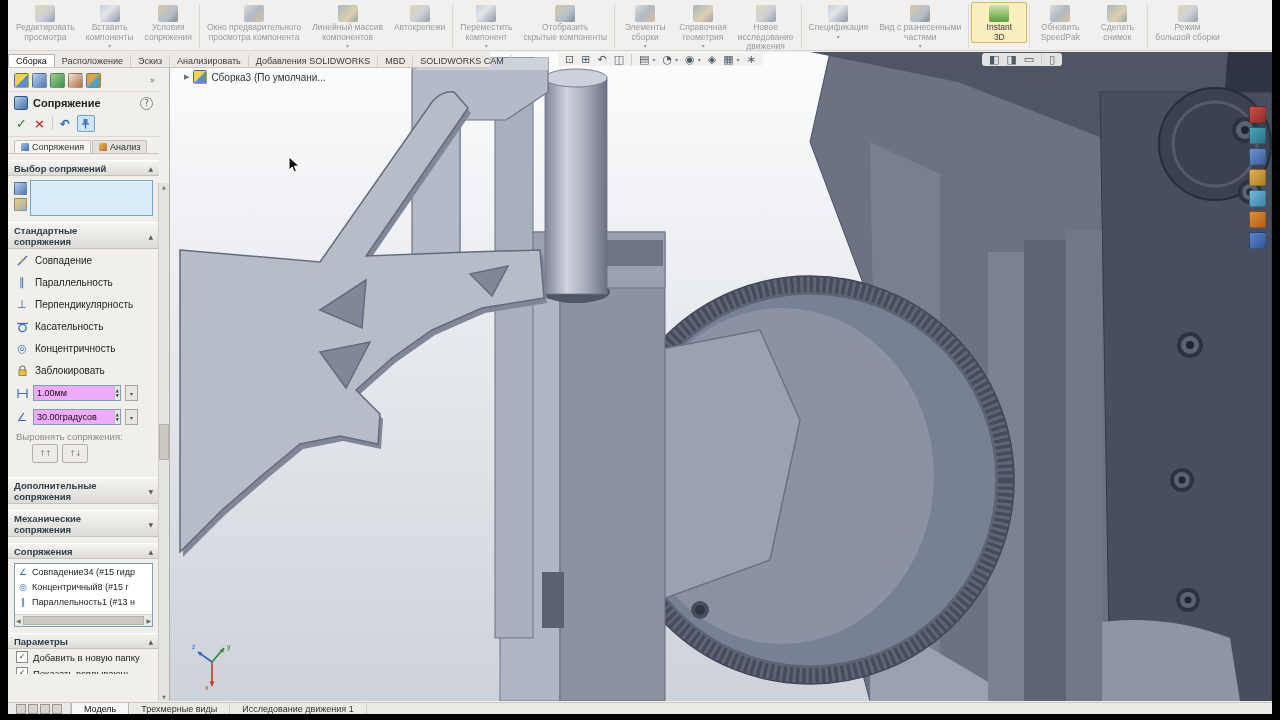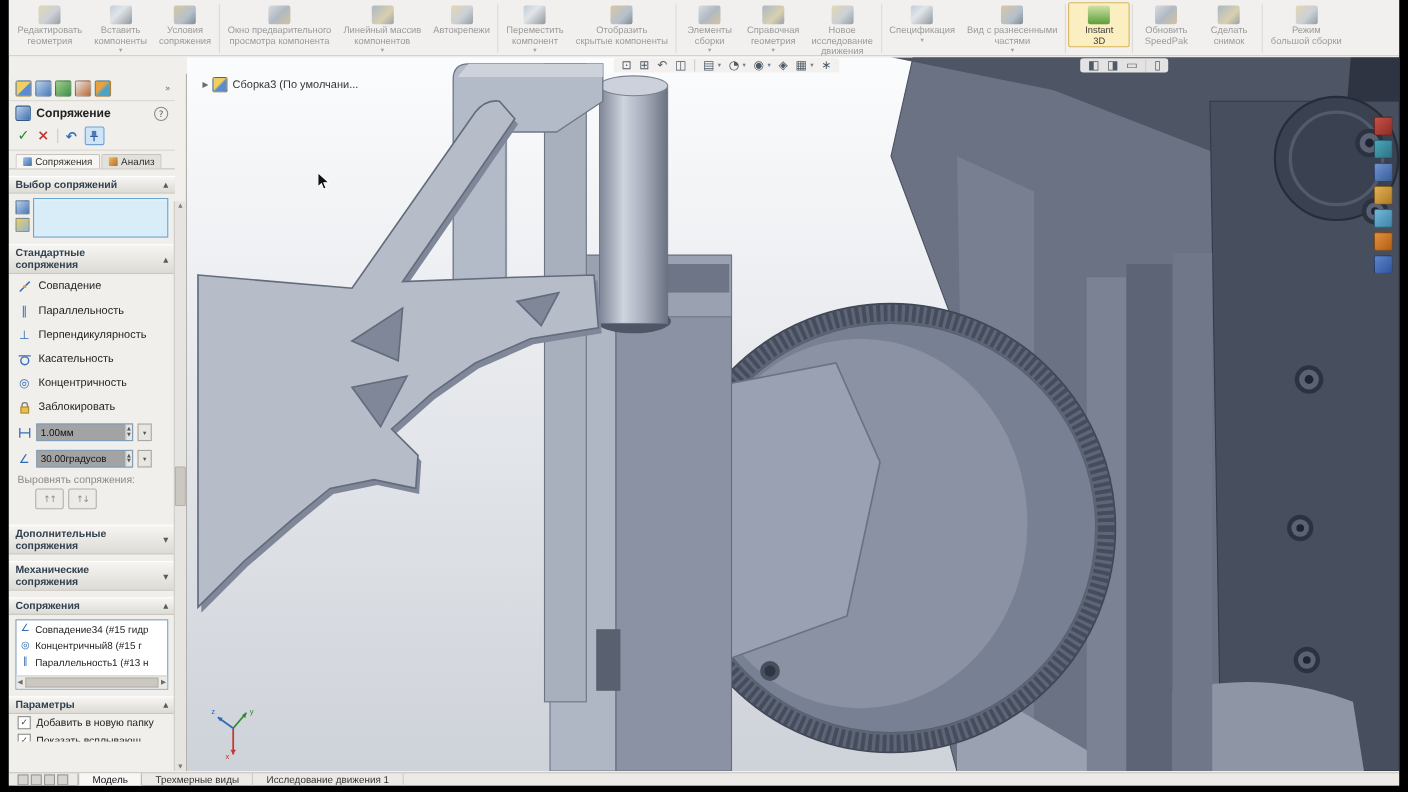--- a/index.html
+++ b/index.html
@@ -83,21 +83,21 @@
   .mini-ic{width:11px;height:11px;border-radius:1px;border:1px solid rgba(0,0,0,.25);}
   .sa{background:linear-gradient(135deg,#bcd1e8,#4a79b8);}
   .sb{background:linear-gradient(135deg,#f0cf5c,#8fb3d9);}
   .sel-box{flex:1;height:34px;background:#d9edf8;border:1px solid #6da6cc;box-shadow:inset 0 1px 0 #eef7fc;}
 
   .mrow{display:flex;align-items:center;gap:6px;height:22px;padding-left:7px;text-align:right;}
   .mrow .lbl{font-size:10px;color:#222;white-space:nowrap;overflow:hidden;text-overflow:ellipsis;}
   .mate-ic{width:14px;height:14px;display:flex;align-items:center;justify-content:center;
     font-size:11px;color:#2d6bb4;line-height:1;}
   .fld-row{display:flex;align-items:center;gap:4px;height:24px;padding-left:7px;}
-  .fld{display:flex;align-items:center;width:88px;height:16px;background:#a3a3a3;border:1px solid #7f9db9;box-sizing:border-box;}
+  .fld{display:flex;align-items:center;width:88px;height:16px;background:#f0abfc;border:1px solid #7f9db9;box-sizing:border-box;}
   .fld-v{flex:1;font-size:9px;padding-left:3px;color:#111;white-space:nowrap;overflow:hidden;}
   .spin{display:flex;flex-direction:column;border-left:1px solid #b5c6d4;background:#e8e6e1;height:100%;justify-content:center;padding:0 1px;}
   .spin .glyph{font-size:4.5px;color:#555;line-height:1.2;text-align:center;}
   .fld-dd{width:13px;height:16px;background:#e8e6e1;border:1px solid #aaa7a0;font-size:6px;color:#555;
     display:flex;align-items:center;justify-content:center;box-sizing:border-box;}
   .align-lbl{font-size:9.5px;color:#8a8a86;padding:2px 0 1px 8px;}
   .align-btns{display:flex;gap:4px;padding:1px 0 4px 24px;}
   .abtn{width:24px;height:17px;background:#ecebe7;border:1px solid #b3b0aa;border-radius:2px;
     font-size:8px;color:#8a8a86;display:flex;align-items:center;justify-content:center;letter-spacing:-1px;}
 
@@ -143,21 +143,21 @@
 </style>
 </head>
 <body>
 
 <div class="app">
 
   <div class="ribbon">
     <div class="ritem">
       <div class="ricon c0"></div>
       <div class="rlabel">Редактировать
-геометрия</div>
+просмотра</div>
     </div>
     <div class="ritem">
       <div class="ricon c1"></div>
       <div class="rlabel">Вставить
 компоненты</div>
       <div class="rarrow glyph">▾</div>
     </div>
     <div class="ritem">
       <div class="ricon c2"></div>
       <div class="rlabel">Условия
@@ -240,20 +240,29 @@
 снимок</div>
     </div>
     <div class="rsep"></div>
     <div class="ritem">
       <div class="ricon c0"></div>
       <div class="rlabel">Режим
 большой сборки</div>
     </div>
   </div>
 
+  <div class="tabbar">
+    <div class="tab active">Сборка</div>
+    <div class="tab">Расположение</div>
+    <div class="tab">Эскиз</div>
+    <div class="tab">Анализировать</div>
+    <div class="tab">Добавления SOLIDWORKS</div>
+    <div class="tab">MBD</div>
+    <div class="tab">SOLIDWORKS CAM</div>
+  </div>
 
   <div class="viewport">
     <svg width="1102" height="649" viewBox="0 0 1102 649">
       <defs>
         <linearGradient id="bgg" x1="0" y1="0" x2="0" y2="1">
           <stop offset="0" stop-color="#fbfcfd"></stop>
             <stop offset="1" stop-color="#ced2d9"></stop>
         </linearGradient>
         <linearGradient id="cyl" x1="0" y1="0" x2="1" y2="0">
           <stop offset="0" stop-color="#7e8596"></stop>

